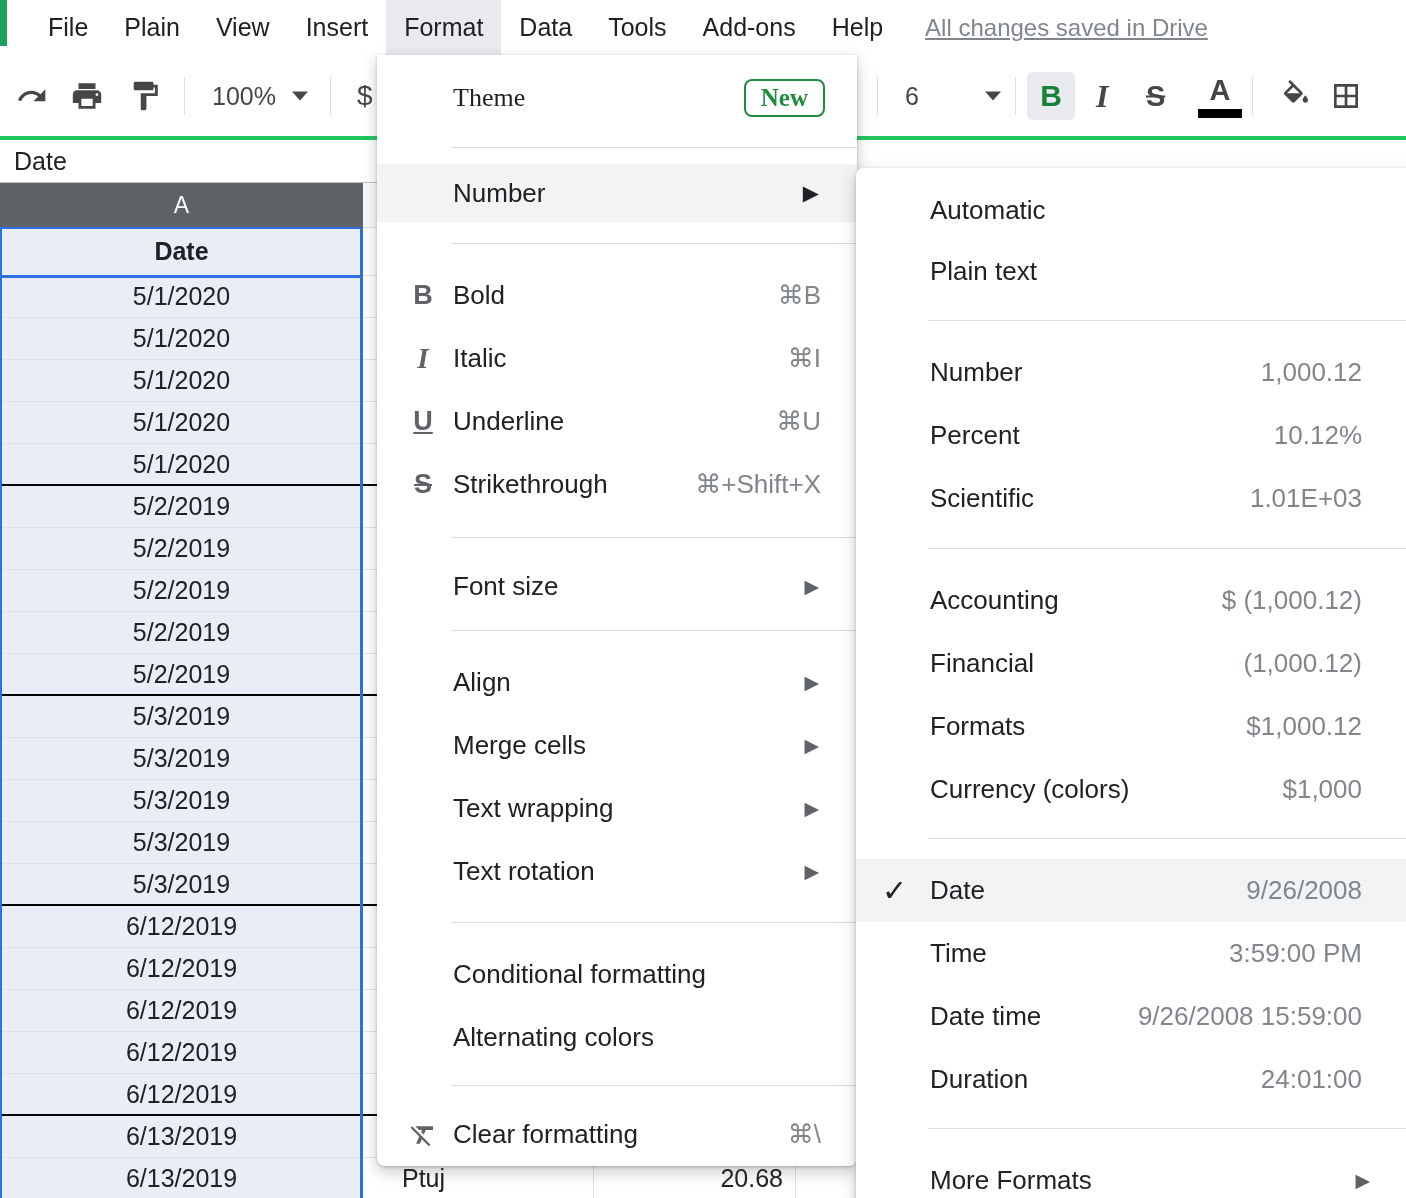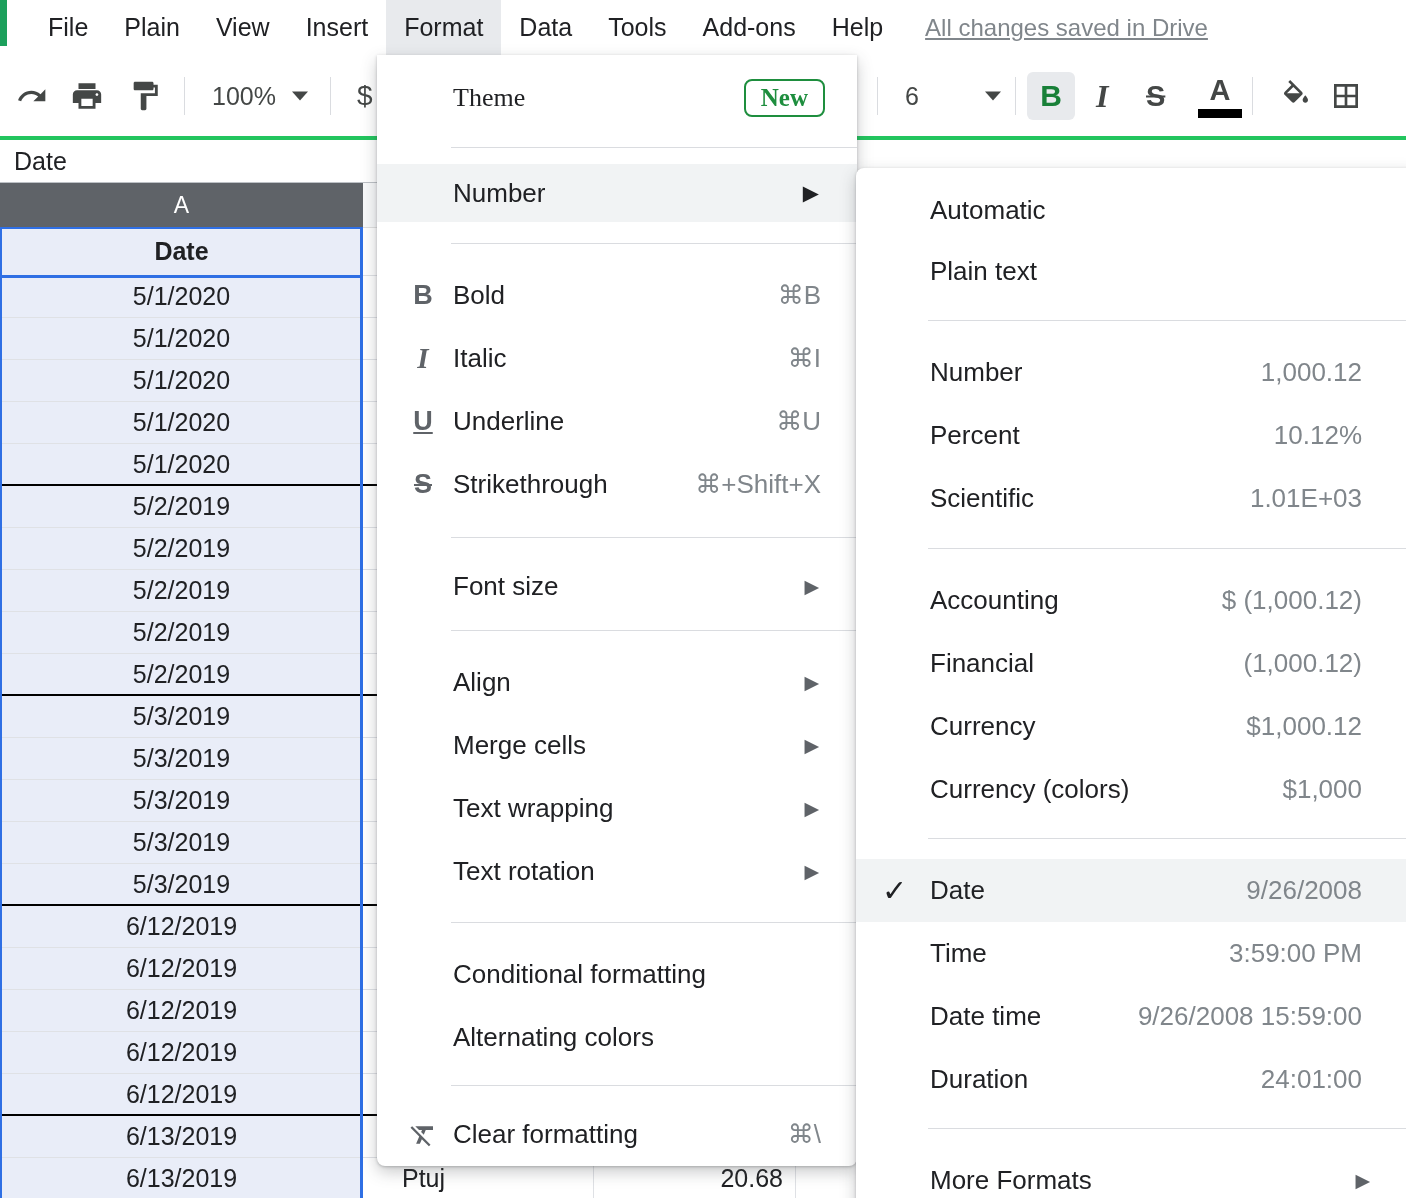--- a/index.html
+++ b/index.html
@@ -408,21 +408,21 @@
       <hr class="menu-sep">
       <div class="menu-item">
         <span class="mi-label">Accounting</span>
         <span class="mi-value">$ (1,000.12)</span>
       </div>
       <div class="menu-item">
         <span class="mi-label">Financial</span>
         <span class="mi-value">(1,000.12)</span>
       </div>
       <div class="menu-item">
-        <span class="mi-label">Currency</span>
+        <span class="mi-label">Formats</span>
         <span class="mi-value">$1,000.12</span>
       </div>
       <div class="menu-item">
         <span class="mi-label">Currency (colors)</span>
         <span class="mi-value">$1,000</span>
       </div>
       <hr class="menu-sep">
       <div class="menu-item hl">
         <span class="mi-check">✓</span>
         <span class="mi-label">Date</span>

